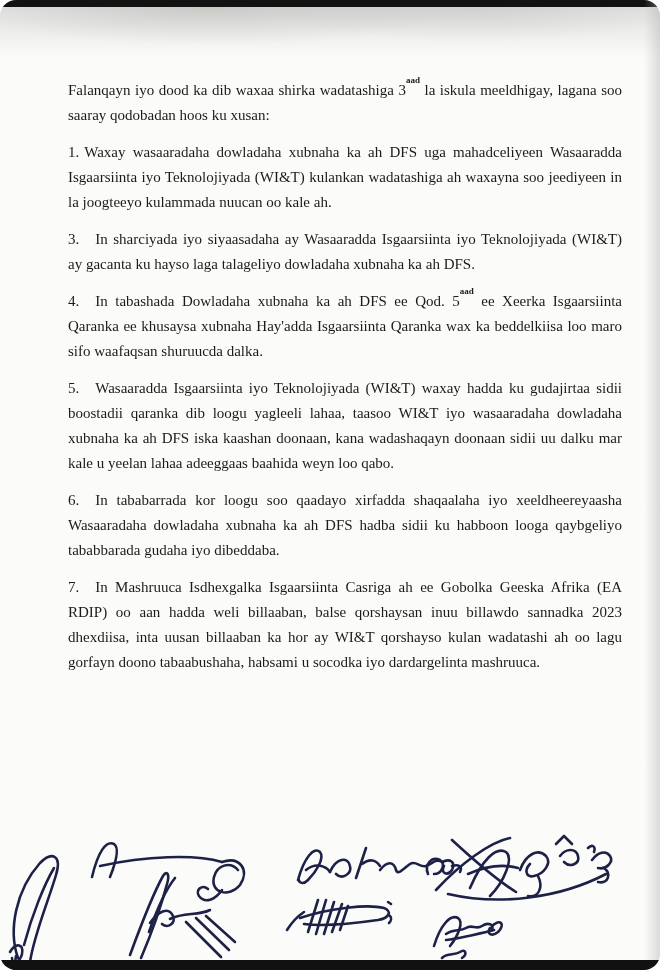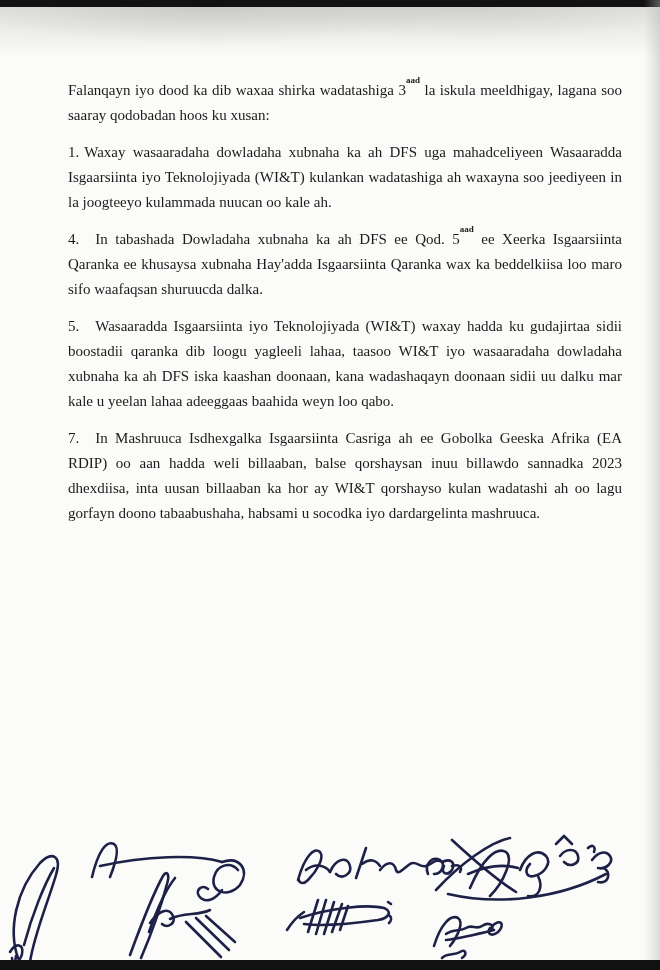--- a/index.html
+++ b/index.html
@@ -7,20 +7,21 @@
     width: 660px; height: 970px;
     background: #ffffff;
     font-family: "Liberation Serif", serif;
     overflow: hidden;
   }
   .page {
     position: relative;
     width: 660px; height: 970px;
     background: #fbfbf9;
     overflow: hidden;
+    border-radius: 16px;
   }
   .bar-top {
     position: absolute; top: 0; left: 0; right: 0; height: 7px;
     background: #121212;
   }
   .bar-bottom {
     position: absolute; bottom: 0; left: 0; right: 0; height: 10px;
     background: #111111;
   }
   .top-shade {
@@ -68,25 +69,27 @@
   <div class="bar-top"></div>
   <div class="top-shade"></div>
   <div class="right-edge"></div>
 
   <div class="content">
     <p class="para"><span>Falanqayn iyo dood ka dib waxaa shirka wadatashiga 3</span><sup class="ss">aad</sup><span> la iskula meeldhigay, lagana soo saaray qodobadan hoos ku xusan:</span></p>
 
     <p class="para"><span class="num narrow">1.</span><span>Waxay wasaaradaha dowladaha xubnaha ka ah DFS uga mahadceliyeen Wasaaradda Isgaarsiinta iyo Teknolojiyada (WI&amp;T) kulankan wadatashiga ah waxayna soo jeediyeen in la joogteeyo kulammada nuucan oo kale ah.</span><sup class="ss"></sup><span></span></p>
 
 
+    <p class="para"><span class="num wide">3.</span><span>In sharciyada iyo siyaasadaha ay Wasaaradda Isgaarsiinta iyo Teknolojiyada (WI&amp;T) ay gacanta ku hayso laga talageliyo dowladaha xubnaha ka ah DFS.</span><sup class="ss"></sup><span></span></p>
 
     <p class="para"><span class="num wide">4.</span><span>In tabashada Dowladaha xubnaha ka ah DFS ee Qod. 5</span><sup class="ss">aad</sup><span> ee Xeerka Isgaarsiinta Qaranka ee khusaysa xubnaha Hay'adda Isgaarsiinta Qaranka wax ka beddelkiisa loo maro sifo waafaqsan shuruucda dalka.</span></p>
 
     <p class="para"><span class="num wide">5.</span><span>Wasaaradda Isgaarsiinta iyo Teknolojiyada (WI&amp;T) waxay hadda ku gudajirtaa sidii boostadii qaranka dib loogu yagleeli lahaa, taasoo WI&amp;T iyo wasaaradaha dowladaha xubnaha ka ah DFS iska kaashan doonaan, kana wadashaqayn doonaan sidii uu dalku mar kale u yeelan lahaa adeeggaas baahida weyn loo qabo.</span><sup class="ss"></sup><span></span></p>
 
+    <p class="para"><span class="num wide">6.</span><span>In tababarrada kor loogu soo qaadayo xirfadda shaqaalaha iyo xeeldheereyaasha Wasaaradaha dowladaha xubnaha ka ah DFS hadba sidii ku habboon looga qaybgeliyo tababbarada gudaha iyo dibeddaba.</span><sup class="ss"></sup><span></span></p>
 
     <p class="para"><span class="num wide">7.</span><span>In Mashruuca Isdhexgalka Isgaarsiinta Casriga ah ee Gobolka Geeska Afrika (EA RDIP) oo aan hadda weli billaaban, balse qorshaysan inuu billawdo sannadka 2023 dhexdiisa, inta uusan billaaban ka hor ay WI&amp;T qorshayso kulan wadatashi ah oo lagu gorfayn doono tabaabushaha, habsami u socodka iyo dardargelinta mashruuca.</span><sup class="ss"></sup><span></span></p>
 
   </div>
 
   <svg class="sigs" viewBox="0 0 660 140" aria-hidden="true">
     <g fill="none" stroke-width="2.6" stroke-linecap="round" stroke-linejoin="round" stroke="#1e2147">
 
       <g>
         <path d="M 18 128 C 8 100, 16 60, 40 33 C 52 21, 62 25, 56 45 C 48 72, 34 105, 30 132"></path>

